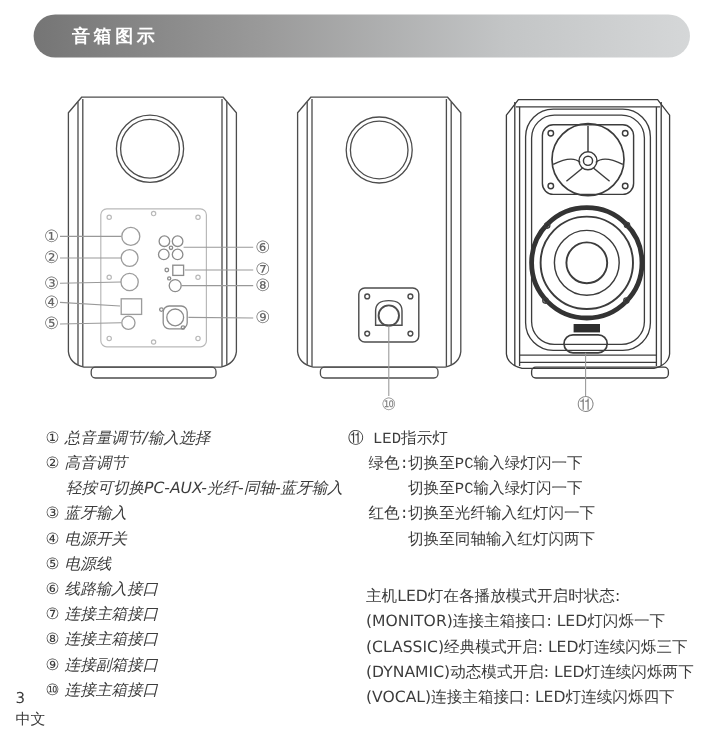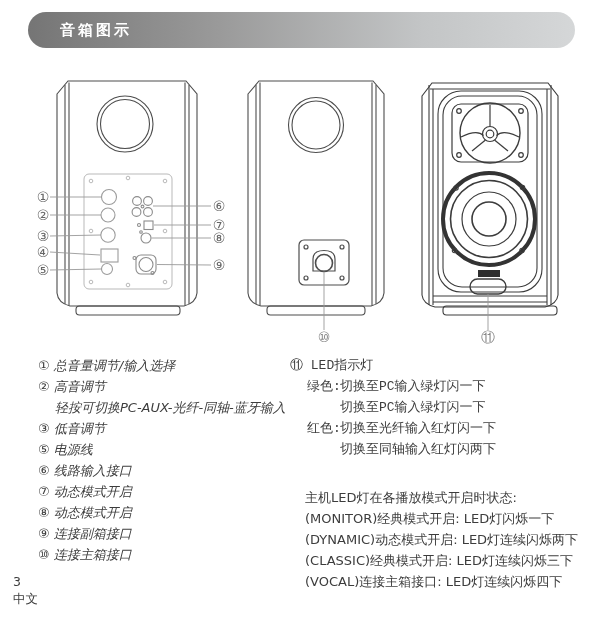--- a/index.html
+++ b/index.html
@@ -193,25 +193,26 @@
     <text class="callout" x="219" y="195.5">⑨</text>
     <text class="callout callout-light" x="324" y="268">⑩</text>
     <text class="callout callout-light" x="488" y="268">⑪</text>
   </g>
 </svg>
 
 <div class="legend-list">
   <div class="legend-line">① 总音量调节/输入选择</div>
   <div class="legend-line">② 高音调节</div>
   <div class="legend-line cont">轻按可切换PC-AUX-光纤-同轴-蓝牙输入</div>
-  <div class="legend-line">③ 低音调节</div>
+  <div class="legend-line">③ 蓝牙输入</div>
+  <div class="legend-line">④ 电源开关</div>
   <div class="legend-line">⑤ 电源线</div>
   <div class="legend-line">⑥ 线路输入接口</div>
-  <div class="legend-line">⑦ 动态模式开启</div>
-  <div class="legend-line">⑧ 动态模式开启</div>
+  <div class="legend-line">⑦ 连接主箱接口</div>
+  <div class="legend-line">⑧ 连接主箱接口</div>
   <div class="legend-line">⑨ 连接副箱接口</div>
   <div class="legend-line">⑩ 连接主箱接口</div>
 </div>
 
 <div class="led-section">
   <div class="led-title">⑪ LED指示灯</div>
   <div class="led-row">
     <span class="led-label">绿色:</span><span>切换至PC输入绿灯闪一下</span>
   </div>
   <div class="led-row">
@@ -220,22 +221,22 @@
   <div class="led-row">
     <span class="led-label">红色:</span><span>切换至光纤输入红灯闪一下</span>
   </div>
   <div class="led-row">
     <span class="led-label"></span><span>切换至同轴输入红灯闪两下</span>
   </div>
 </div>
 
 <div class="mode-section">
   <div class="mode-line">主机LED灯在各播放模式开启时状态:</div>
-  <div class="mode-line">(MONITOR)经典模式开启: LED灯闪烁一下</div>
+  <div class="mode-line">(MONITOR)连接主箱接口: LED灯闪烁一下</div>
+  <div class="mode-line">(CLASSIC)经典模式开启: LED灯连续闪烁三下</div>
   <div class="mode-line">(DYNAMIC)动态模式开启: LED灯连续闪烁两下</div>
-  <div class="mode-line">(CLASSIC)经典模式开启: LED灯连续闪烁三下</div>
   <div class="mode-line">(VOCAL)连接主箱接口: LED灯连续闪烁四下</div>
 </div>
 
 <div class="page-footer">
   <div>3</div>
   <div>中文</div>
 </div>
 
 </body></html>

